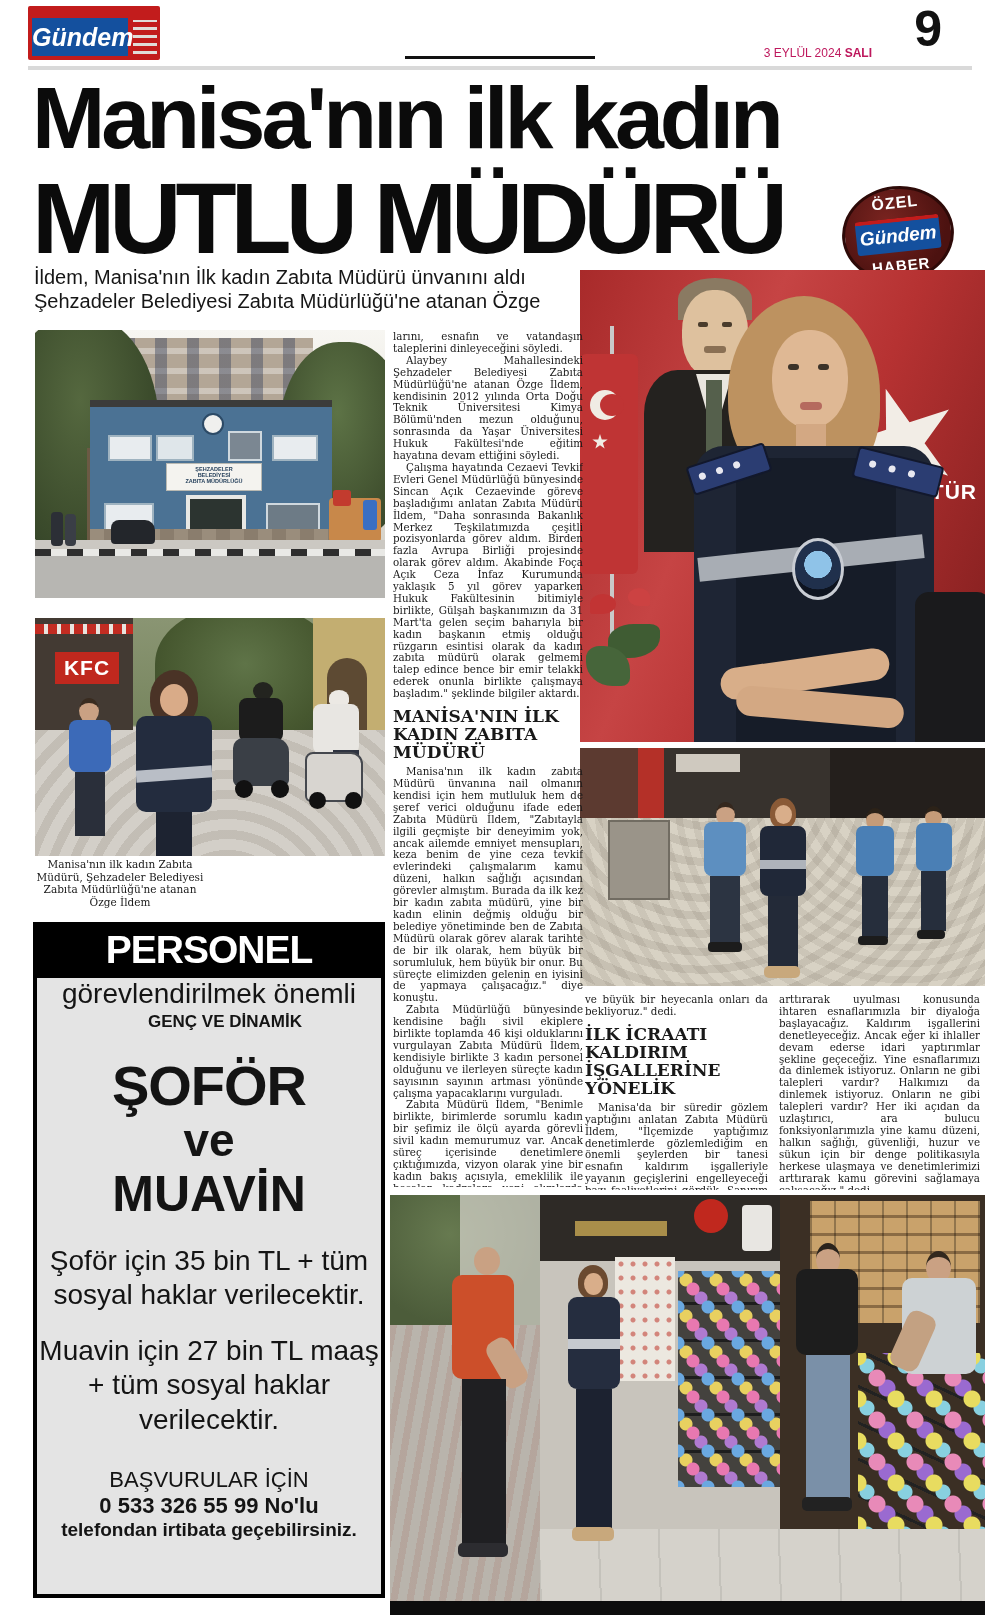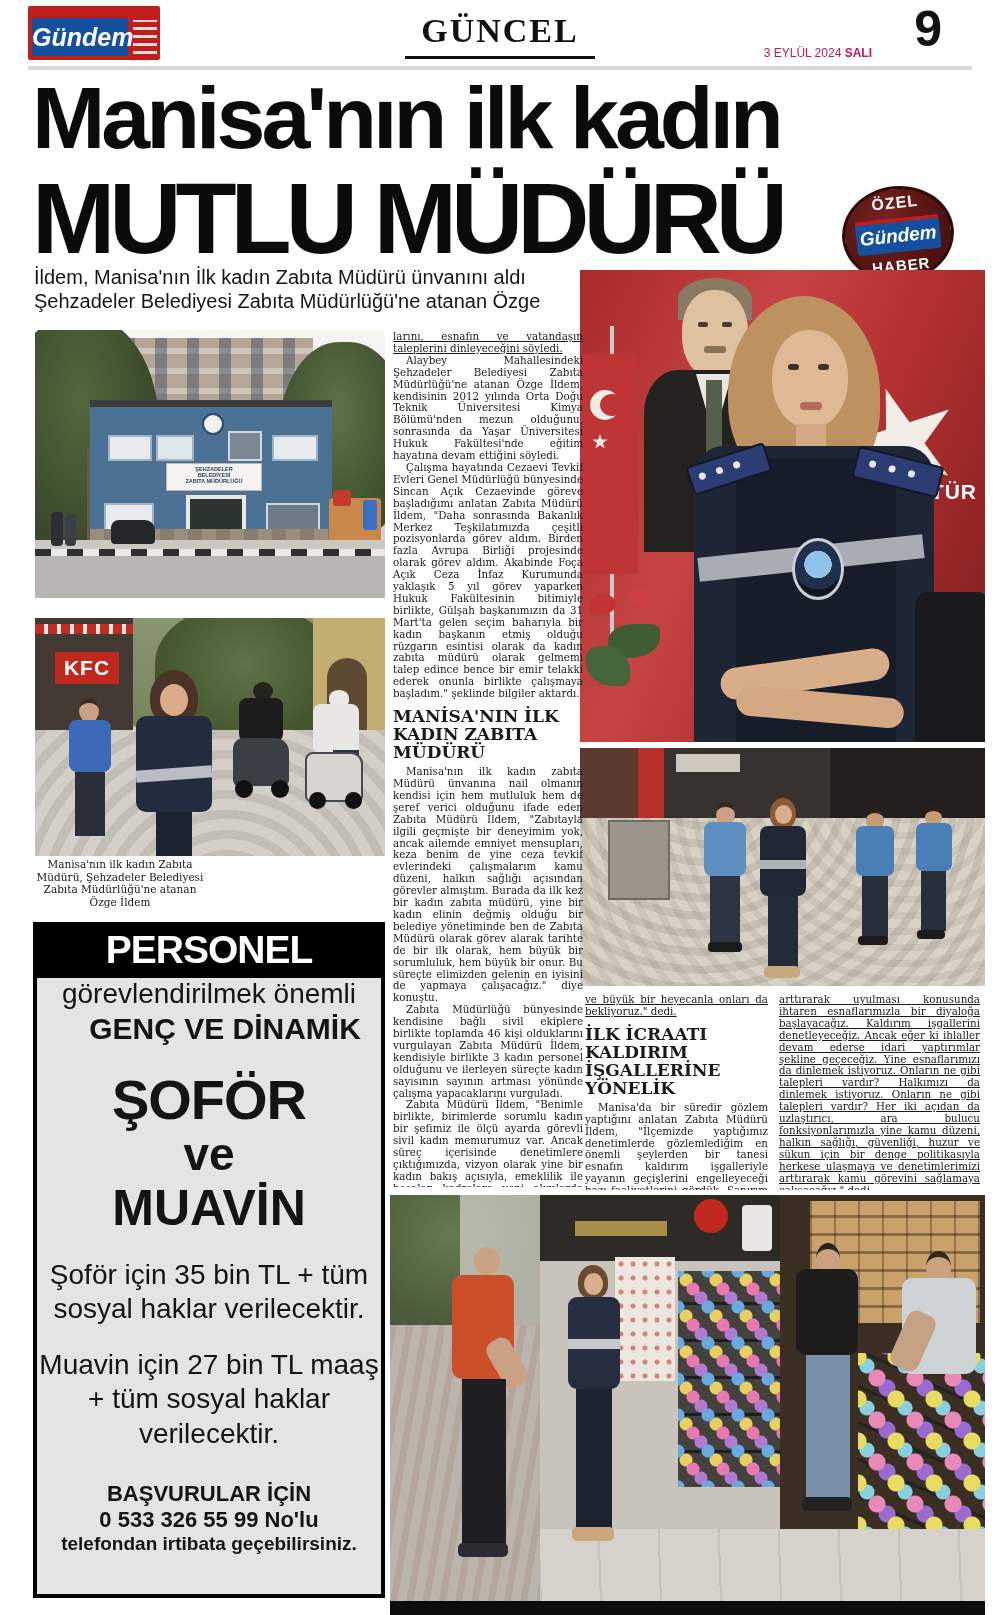--- a/index.html
+++ b/index.html
@@ -37,67 +37,66 @@
              font:italic bold 19px "Liberation Sans",sans-serif;line-height:27px;border-radius:3px;}
   .badge-bot{position:absolute;left:0;right:0;bottom:8px;text-align:center;color:#fff;
              font:bold 15px "Liberation Sans",sans-serif;letter-spacing:1px;}
 
   .subhead{left:34px;top:266px;width:560px;font:20px "Liberation Sans",sans-serif;
            color:#161616;line-height:1.18;}
 
   
   .col{position:absolute;font-size:10.3px;line-height:11.9px;text-align:justify;color:#191919;overflow:hidden;}
   .col p.para{margin:0;text-indent:13px;}
-  .col p.noindent{text-indent:0;text-decoration:underline;}
+  .col p.noindent{text-indent:0;}
   .col h3.subheadline{font-family:"DejaVu Serif",serif;font-weight:bold;font-size:17px;
                       line-height:18px;margin:7px 0 5px;text-align:left;}
   #col1{left:393px;top:331px;width:190px;height:856px;}
   #col2{left:585px;top:994px;width:183px;height:196px;}
   #col3{left:779px;top:994px;width:201px;height:196px;}
 
   
   .captions{left:35px;top:858px;width:352px;display:flex;gap:12px;}
   .caption{width:170px;font-size:10.5px;line-height:12.5px;color:#191919;text-align:center;}
   .caption.right{text-align:left;}
 
   
   .ad{left:33px;top:922px;width:352px;height:676px;font-family:"Liberation Sans",sans-serif;}
   .ad-banner{position:absolute;left:0;top:0;width:352px;height:56px;background:#000;color:#fff;
              font-weight:bold;font-size:39px;letter-spacing:-1px;text-align:center;line-height:56px;}
   .ad-body{position:absolute;left:0;top:56px;width:352px;height:620px;box-sizing:border-box;
            background:#e4e4e4;border:4px solid #000;border-top:none;text-align:center;color:#141414;}
   .ad-l1{margin-top:42px;font-size:29px;letter-spacing:0px;}
   .ad-l2{font-size:28px;}
-  .ad-l3{font-size:30px;font-weight:bold;margin-top:2px;padding-left:32px;}
+  .ad-l3{font-size:17px;font-weight:bold;margin-top:2px;padding-left:32px;}
   .ad-big1{font-size:56px;font-weight:bold;letter-spacing:-1px;margin-top:26px;line-height:1.0;}
   .ad-big2{font-size:46px;font-weight:bold;line-height:1.15;}
   .ad-big3{font-size:50px;font-weight:bold;letter-spacing:0px;line-height:1.1;}
   .ad-p{font-size:28px;line-height:1.22;margin-top:22px;}
-  .ad-f1{font-size:22px;font-weight:bold;margin-top:30px;}
+  .ad-f1{font-size:22px;font-weight:normal;margin-top:30px;}
   .ad-f2{font-size:22px;font-weight:bold;}
   .ad-f3{font-size:19px;font-weight:bold;}
 
   
   .photo{position:absolute;overflow:hidden;background:#cfccc5;}
   .ph{position:absolute;}
 
   
   .bottom-bar{left:390px;top:1601px;width:595px;height:14px;background:#0d0d0d;}
 </style>
 </head>
 <body>
 
 <div class="page">
 
   <div class="abs logo">
     <span class="logo-tag">Manisa'da</span>
     <div class="logo-main">Gündem</div>
     <div class="logo-side"></div>
   </div>
-  <div class="abs section-title">GÜNCEL</div>
   <div class="abs section-underline"></div>
   <div class="abs header-rule"></div>
   <div class="abs date-line">
     <span>3 EYLÜL 2024</span>
     <b>SALI</b>
   </div>
   <div class="abs page-num">9</div>
 
   <div class="abs hl1">Manisa'nın ilk kadın</div>
   <div class="abs hl2">MUTLU MÜDÜRÜ</div>

